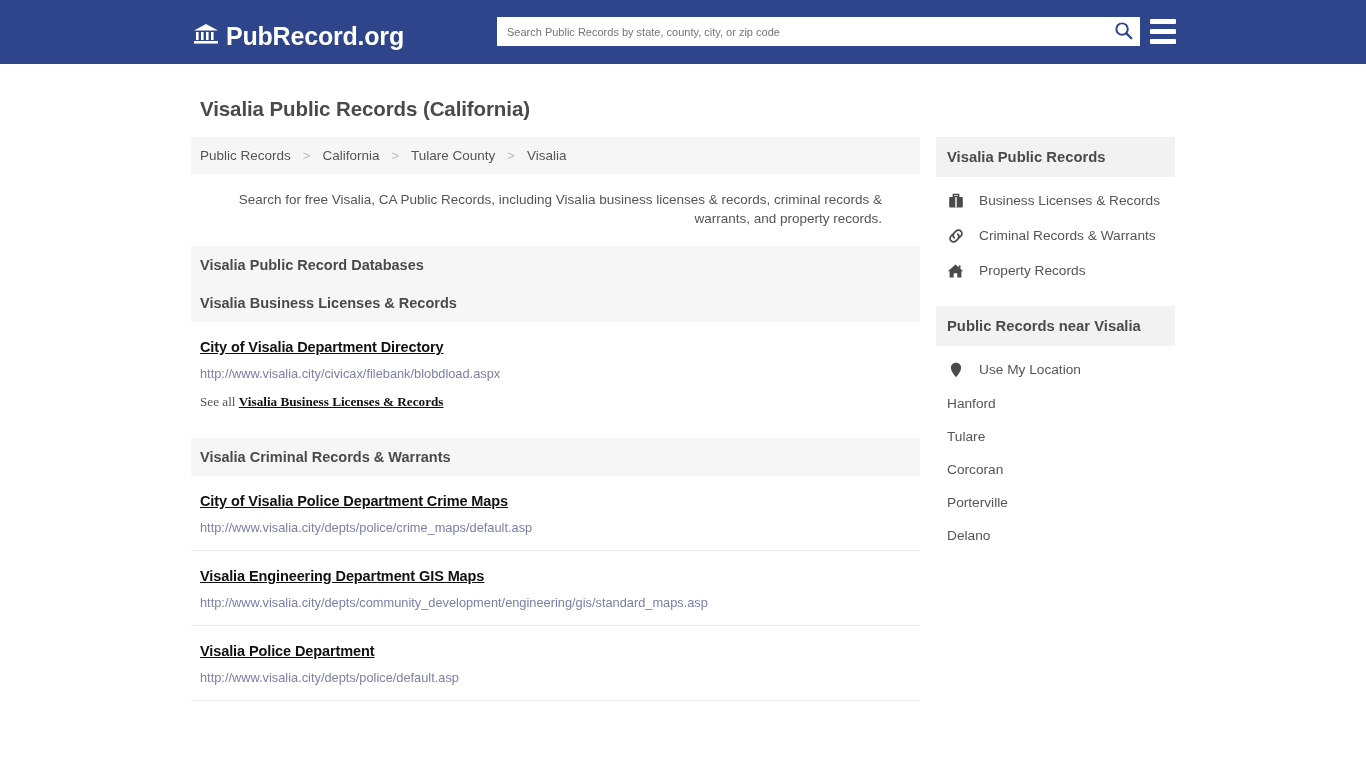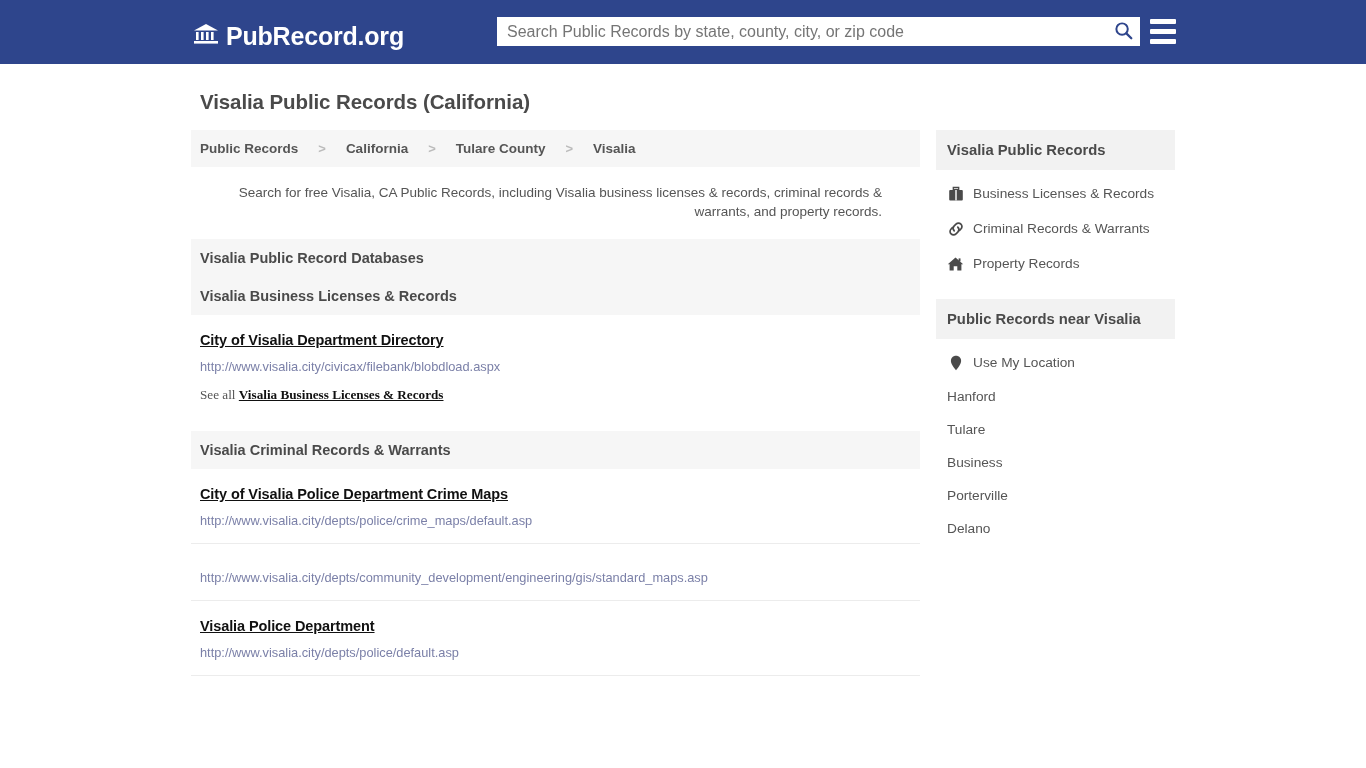--- a/index.html
+++ b/index.html
@@ -47,21 +47,21 @@
     align-items: center;
   }
   .search-input {
     border: 0;
     outline: 0;
     background: transparent;
     flex: 1;
     height: 100%;
     padding: 0 10px 0 10px;
     font-family: "Liberation Sans", sans-serif;
-    font-size: 16px;
+    font-size: 11px;
     color: #333;
   }
   .search-input::placeholder { color: #757575; }
   .search-btn {
     border: 0; background: transparent; cursor: pointer;
     width: 34px; height: 100%;
     display: flex; align-items: center; justify-content: center;
     padding: 0;
   }
   .hamburger {
@@ -71,21 +71,21 @@
     display: flex; flex-direction: column; justify-content: space-between;
     cursor: pointer;
   }
   .hamburger span {
     display: block; width: 26px; height: 5px; background: #ffffff; border-radius: 1px;
   }
 
   
   .page {
     width: 1366px;
-    padding: 4px;
+    padding: 11px;
     position: relative;
   }
   .container {
     width: 984px;
     margin: 0 auto;
     padding-top: 22px;
     display: flex;
     align-items: flex-start;
     gap: 16px;
   }
@@ -101,23 +101,22 @@
   }
 
   
   .breadcrumb {
     background: #f6f6f6;
     padding: 11px 9px;
     font-size: 13.5px;
     color: #555555;
     display: flex;
     align-items: center;
-    gap: 12px;
+    gap: 4px;
     flex-wrap: wrap;
-    font-weight: bold;
   }
   .breadcrumb a {
     color: #555555;
     text-decoration: none;
     cursor: pointer;
   }
   .crumb-sep {
     color: #bbbbbb;
     margin: 0 8px;
     font-size: 13px;
@@ -191,21 +190,21 @@
     background: #f2f2f2;
     padding: 12px 11px;
     font-size: 14.8px;
     font-weight: bold;
     color: #4a4a4a;
   }
   .side-list { padding: 6px 0 0 0; margin: 0; list-style: none; }
   .side-item {
     display: flex;
     align-items: center;
-    gap: 9px;
+    gap: 15px;
     padding: 9px 11px;
     font-size: 13.7px;
     color: #555555;
     cursor: pointer;
   }
   .side-item .ico {
     width: 17px; height: 17px;
     display: inline-flex; align-items: center; justify-content: center;
     flex: 0 0 17px;
   }
@@ -285,20 +284,21 @@
       <div class="gap"></div>
 
       <div class="section-bar">Visalia Criminal Records &amp; Warrants</div>
 
       <div class="entry">
         <a class="entry-title" href="#">City of Visalia Police Department Crime Maps</a>
         <div class="entry-url">http://www.visalia.city/depts/police/crime_maps/default.asp</div>
       </div>
 
       <div class="entry">
+        <a class="entry-title" href="#">Visalia Engineering Department GIS Maps</a>
         <div class="entry-url">http://www.visalia.city/depts/community_development/engineering/gis/standard_maps.asp</div>
       </div>
 
       <div class="entry">
         <a class="entry-title" href="#">Visalia Police Department</a>
         <div class="entry-url">http://www.visalia.city/depts/police/default.asp</div>
       </div>
 
     </div>
 
@@ -352,21 +352,21 @@
             <span>Use My Location</span>
           </li>
 
           <li class="side-item plain">
             <span>Hanford</span>
           </li>
           <li class="side-item plain">
             <span>Tulare</span>
           </li>
           <li class="side-item plain">
-            <span>Business</span>
+            <span>Corcoran</span>
           </li>
           <li class="side-item plain">
             <span>Porterville</span>
           </li>
           <li class="side-item plain">
             <span>Delano</span>
           </li>
         </ul>
       </div>
 

